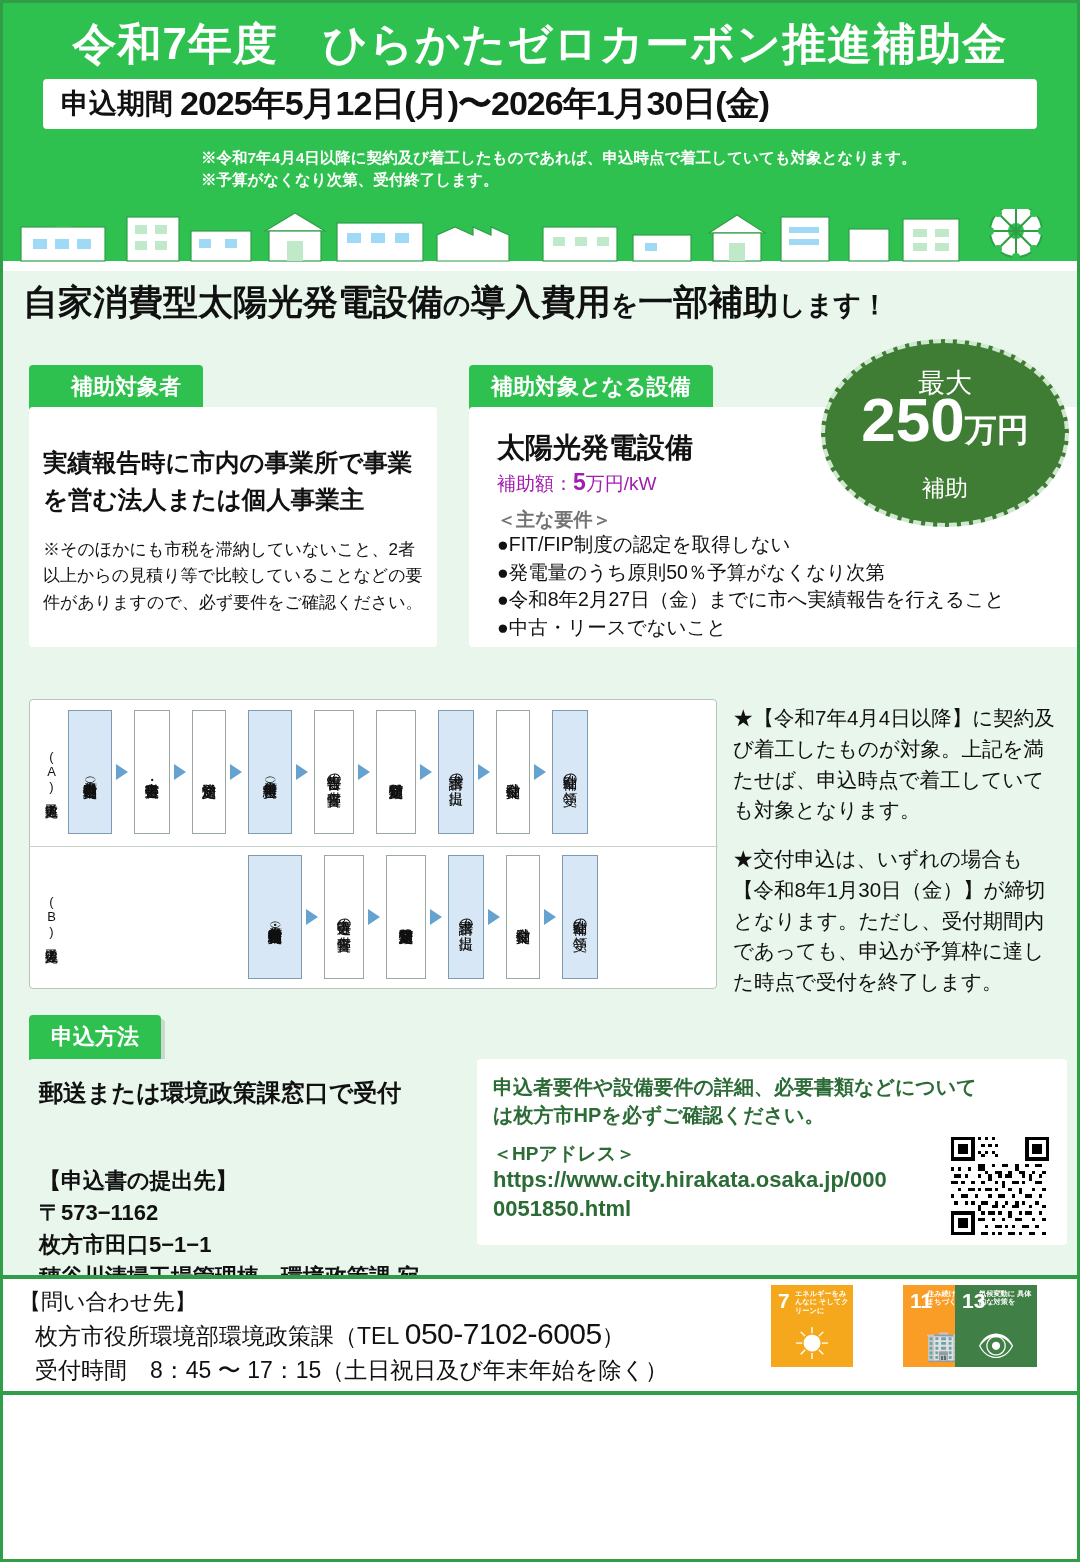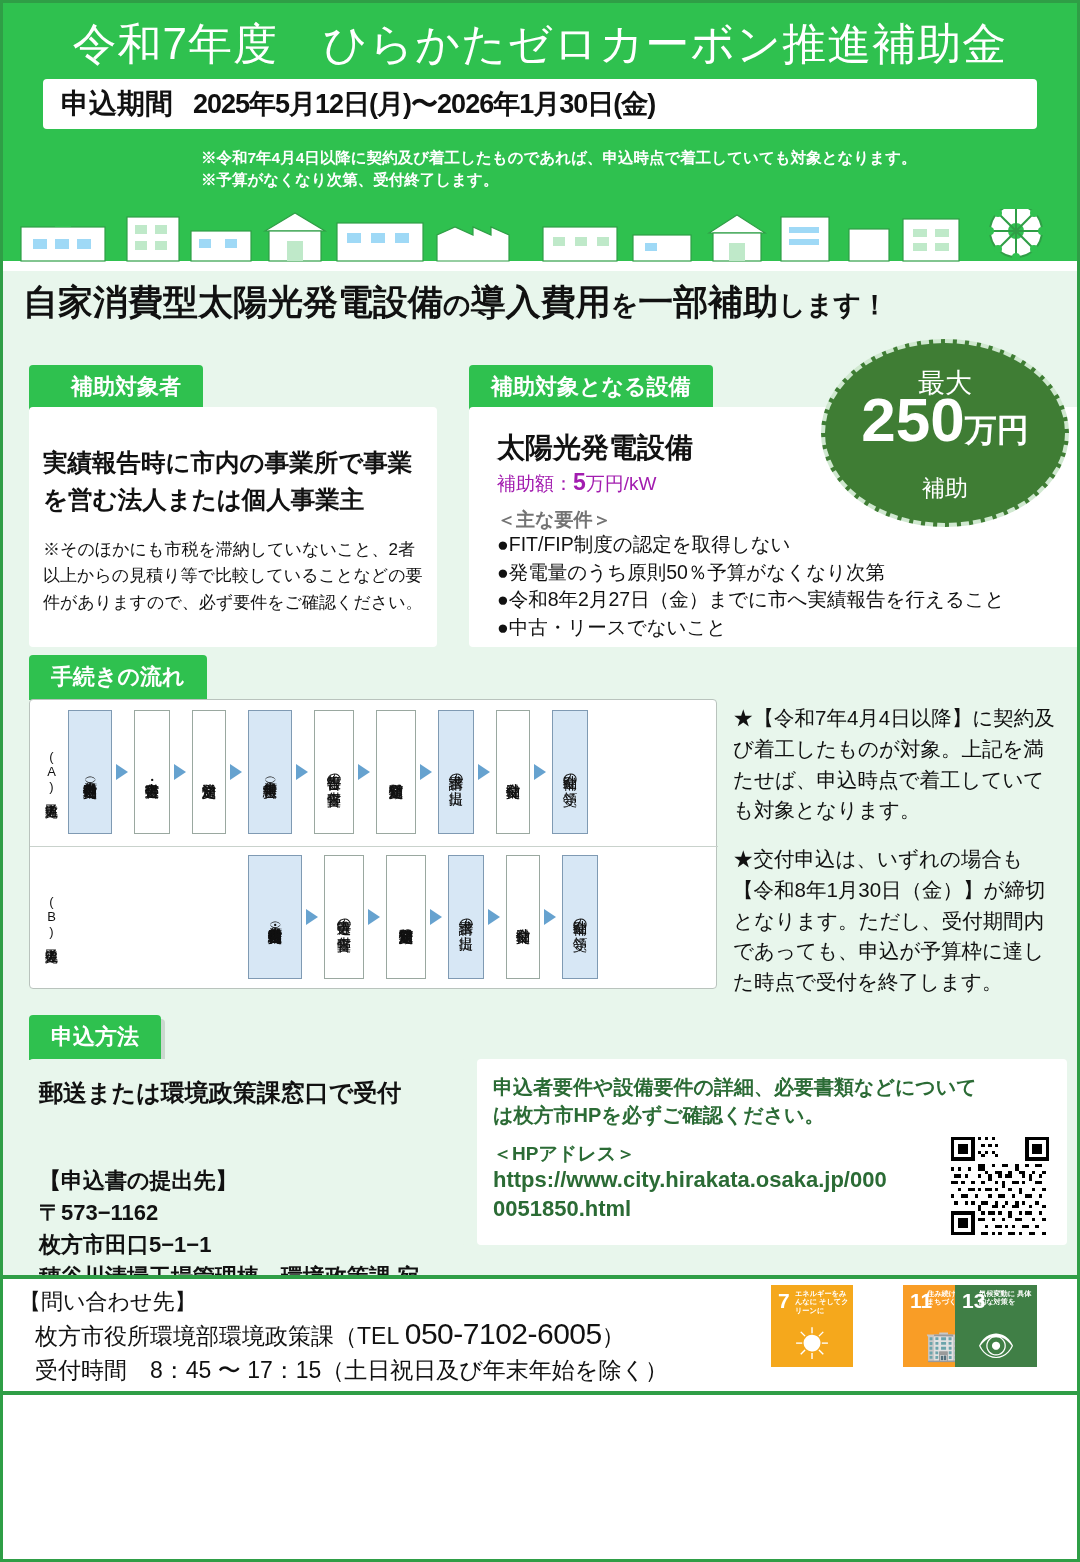--- a/index.html
+++ b/index.html
@@ -20,30 +20,30 @@
   
   .header {
     position: absolute; left: 0; top: 0; width: 1074px; height: 268px;
     background: #34c759;
     background: linear-gradient(180deg,#2fc14f 0%, #2fc14f 100%);
   }
   .header-title {
     position: absolute; left: 0; top: 12px; width: 100%;
     text-align: center;
     color: #ffffff;
-    font-size: 44px; font-weight: normal; letter-spacing: 1px;
+    font-size: 44px; font-weight: bold; letter-spacing: 1px;
     white-space: nowrap;
   }
   .period-box {
     position: absolute; left: 40px; top: 76px; width: 994px; height: 50px;
     background: #ffffff; border-radius: 4px;
     display: flex; align-items: center; padding-left: 18px;
   }
   .period-label { font-size: 28px; font-weight: bold; color: #111; }
-  .period-value { font-size: 27px; font-weight: bold; color: #111; margin-left: 20px; letter-spacing: -1px;}
+  .period-value { font-size: 34px; font-weight: bold; color: #111; margin-left: 7px; letter-spacing: -1px;}
   .header-notes {
     position: absolute; left: 198px; top: 144px; width: 860px;
     color: #ffffff; font-size: 15.5px; line-height: 1.45; font-weight: bold;
   }
 
   
   .skyline { position: absolute; left: 0; bottom: 0; width: 1074px; height: 62px; }
 
   
   .subtitle-band {
@@ -285,21 +285,20 @@
       <li>●中古・リースでないこと</li>
     </ul>
   </div>
 
   <div class="badge">
     <div class="b1">最大</div>
     <div class="b2"><span style="font-size:62px">250</span><span>万円</span></div>
     <div class="b3">補助</div>
   </div>
 
-  <div class="pill" id="pill-flow">手続きの流れ</div>
   <div class="whitebox" id="box-flow">
 
     <div class="flow-row r1">
       <div class="row-tag">(A)導入完了前申込</div>
       <div class="fbox hl" style="left:38px;  width:44px;">
           <span>補助金交付申込</span>
           <span class="sm">（書類提出）</span>
         </div>
       <div class="arrow" style="left:86px;"></div>
       <div class="fbox" style="left:104px; width:36px;">

